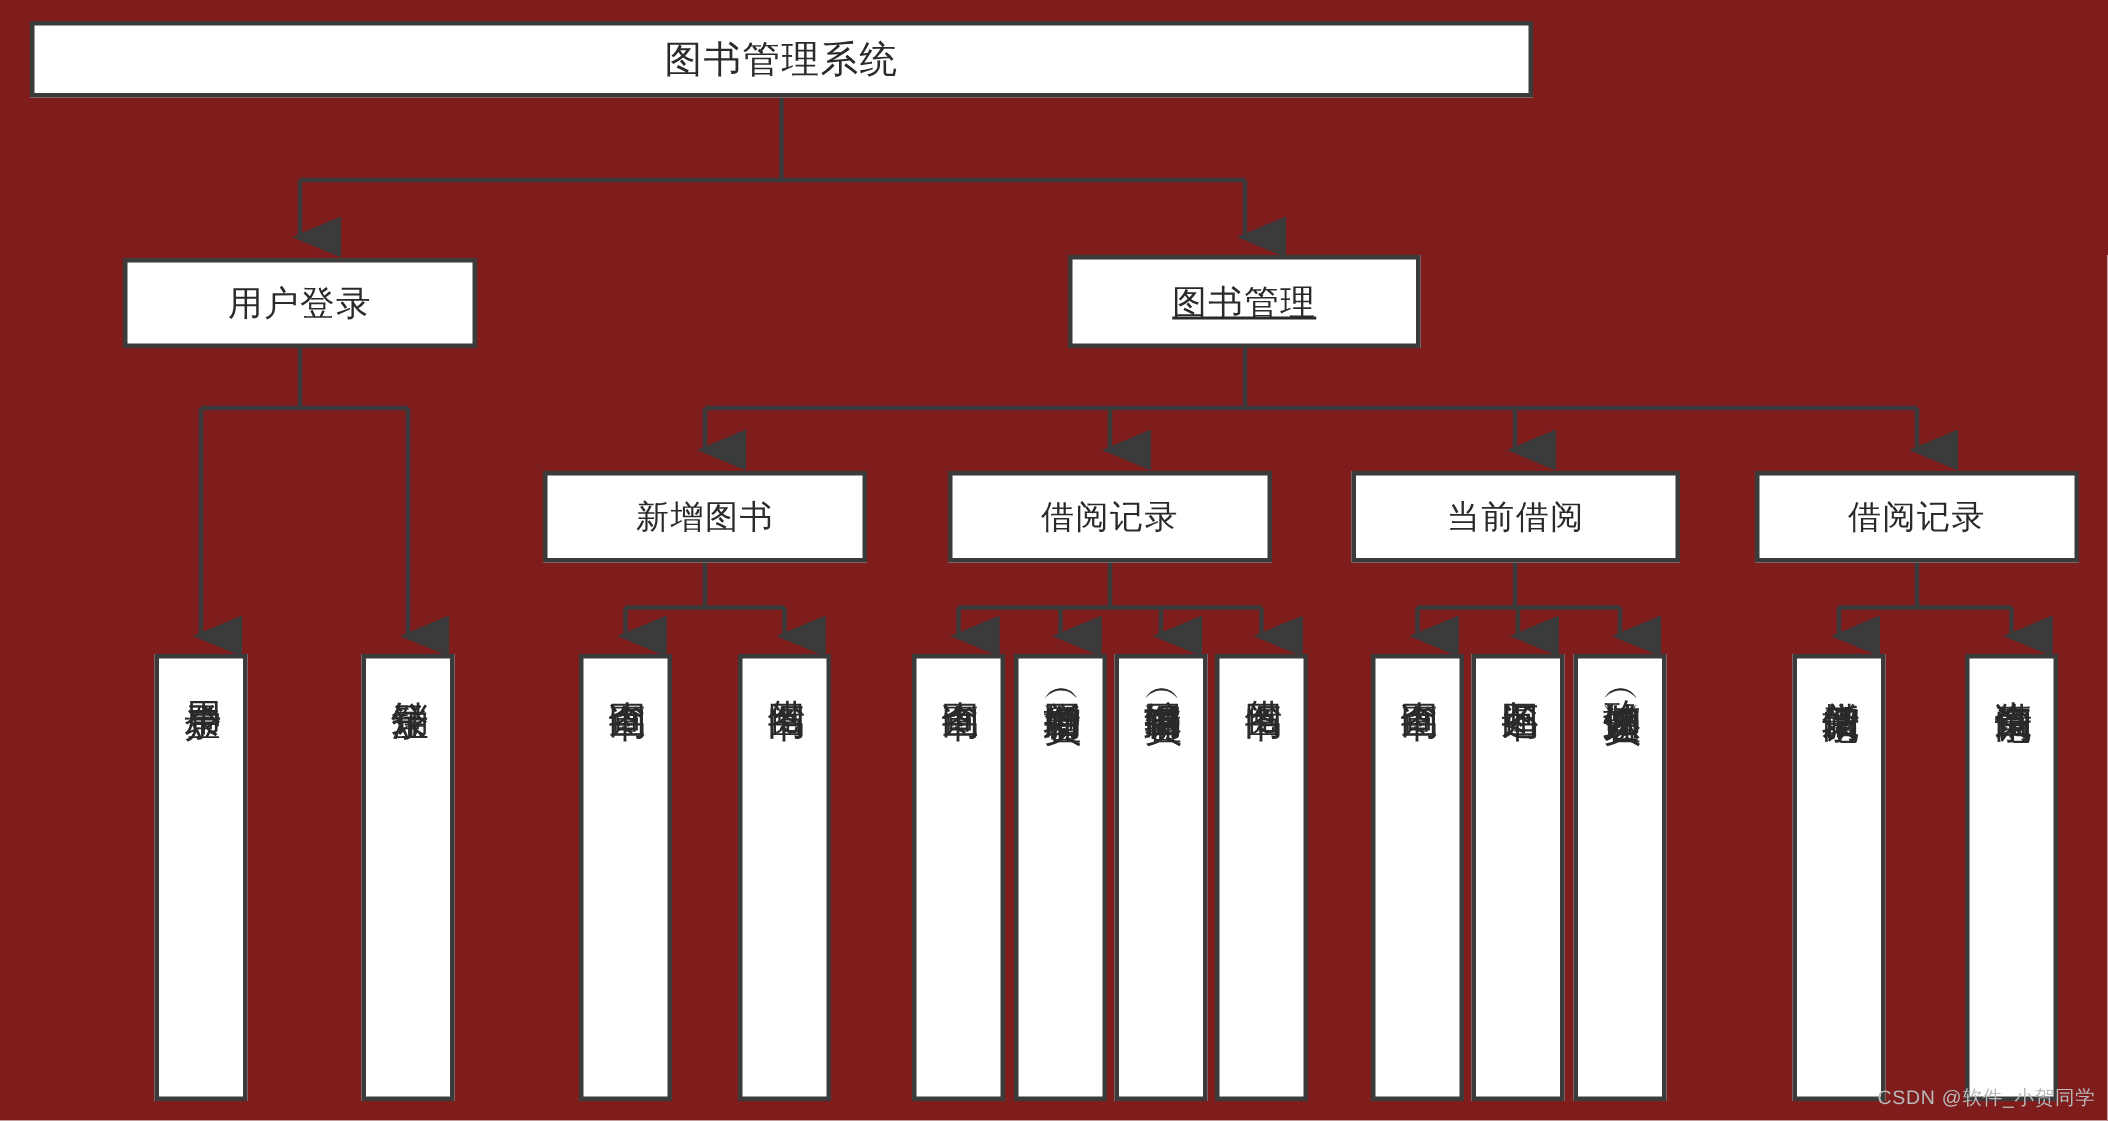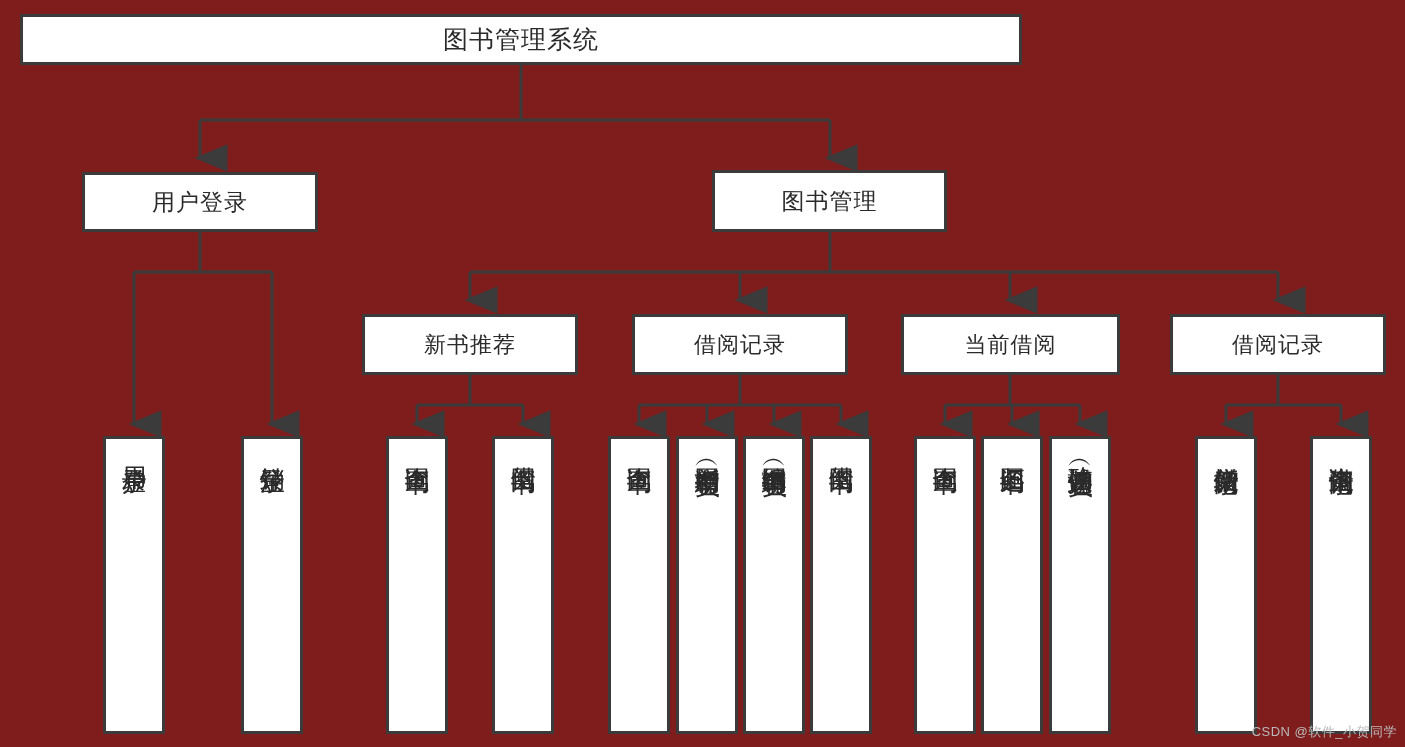--- a/index.html
+++ b/index.html
@@ -134,26 +134,26 @@
     </g>
   </svg>
 
   <div class="node level0" style="left:20px; top:14px; width:1002px; height:51px;">
     <span class="hlabel">图书管理系统</span>
   </div>
 
   <div class="node level1" style="left:82px; top:172px; width:236px; height:60px;">
     <span class="hlabel">用户登录</span>
   </div>
-  <div class="node level1" style="left:712px; top:170px; width:235px; height:62px;">
+  <div class="node level1" style="left:712px; top:170px; width:235px; height:62px;text-decoration:underline;">
     <span class="hlabel">图书管理</span>
   </div>
 
   <div class="node level2" style="left:362px; top:314px; width:216px; height:61px;">
-    <span class="hlabel">新书推荐</span>
+    <span class="hlabel">新增图书</span>
   </div>
   <div class="node level2" style="left:632px; top:314px; width:216px; height:61px;">
     <span class="hlabel">借阅记录</span>
   </div>
   <div class="node level2" style="left:1170px; top:314px; width:216px; height:61px;">
     <span class="hlabel">借阅记录</span>
   </div>
   <div class="node level2" style="left:901px; top:314px; width:219px; height:61px;">
     <span class="hlabel">当前借阅</span>
   </div>

